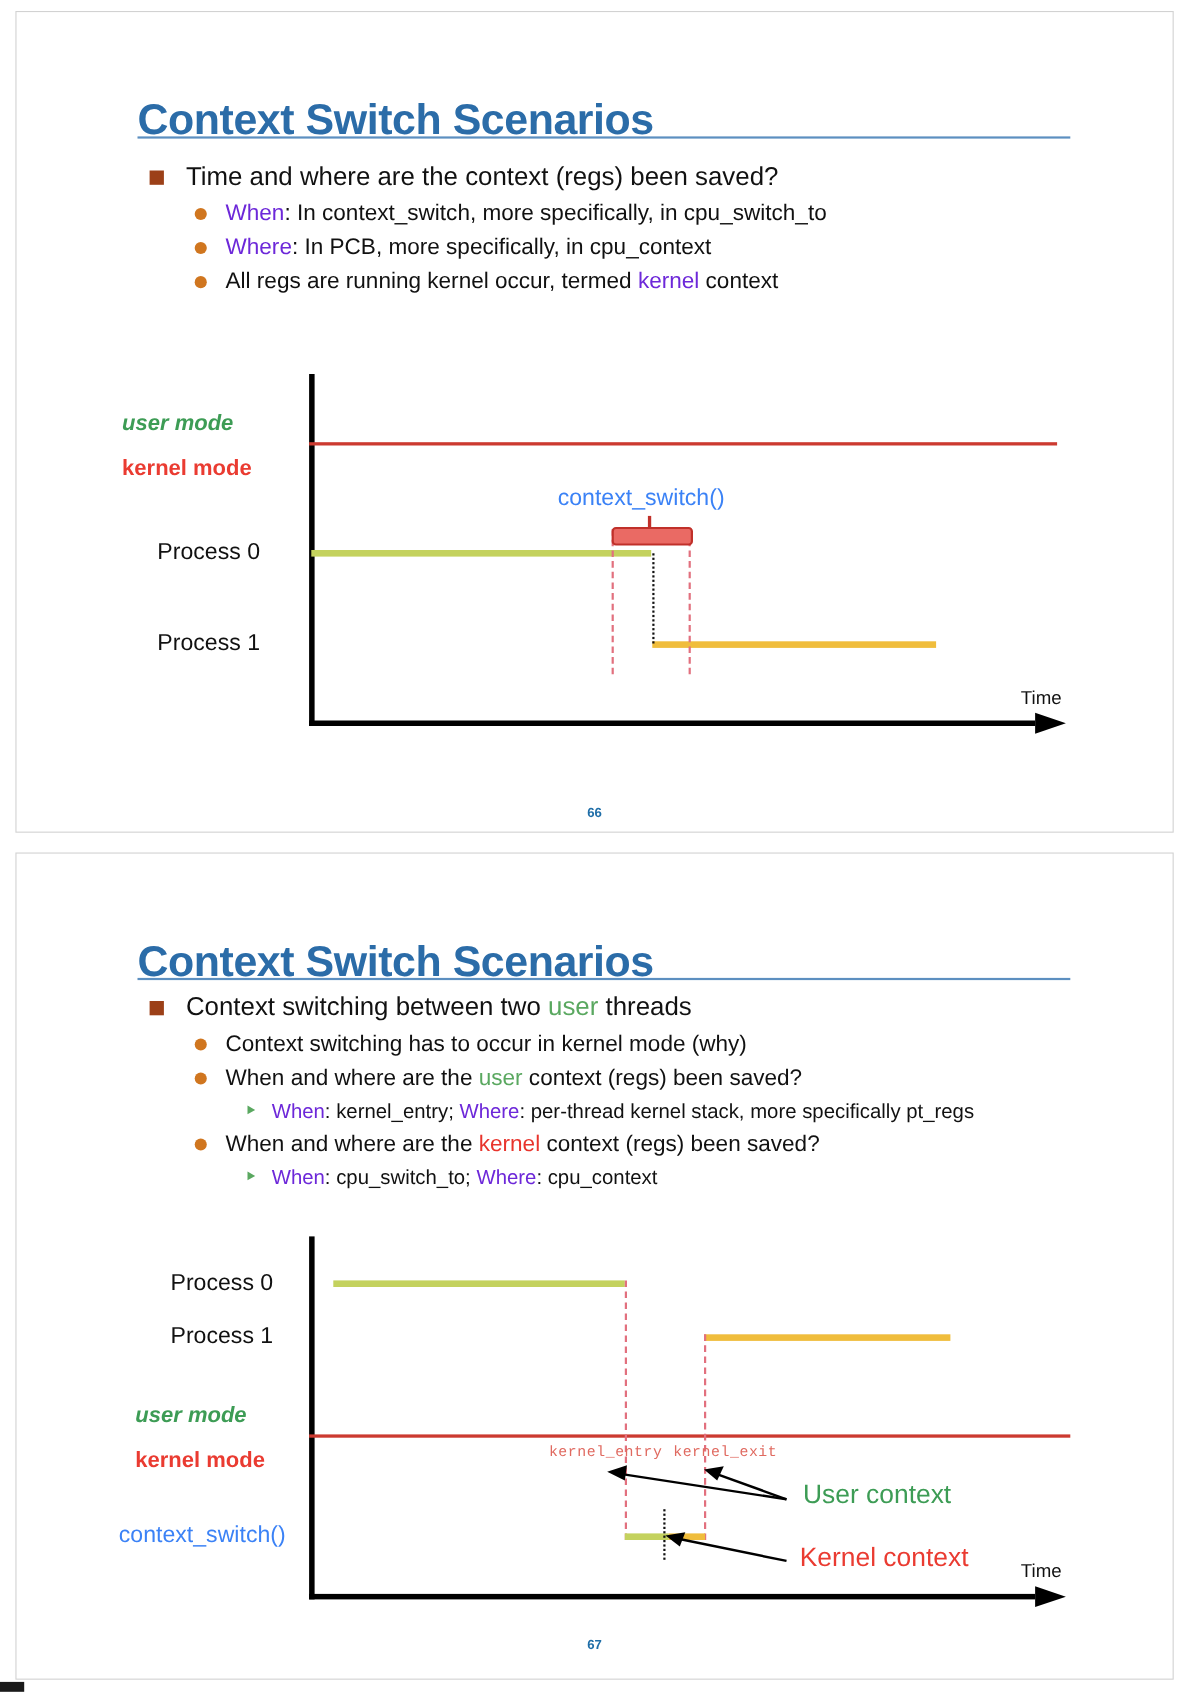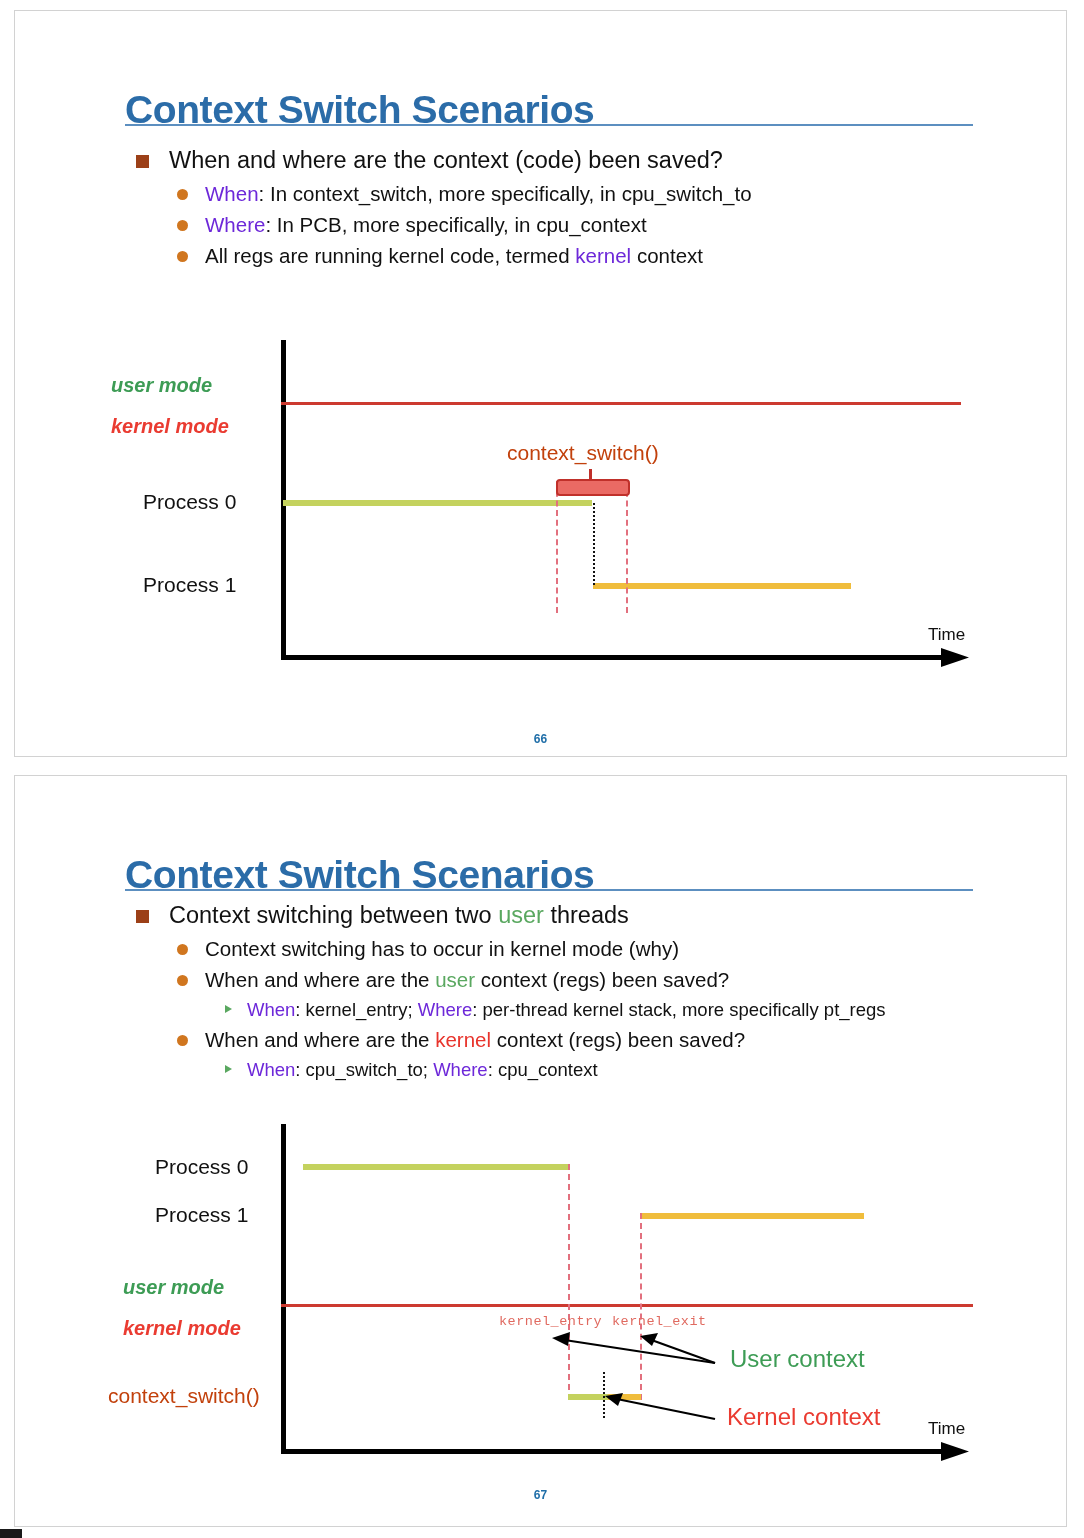--- a/index.html
+++ b/index.html
@@ -27,23 +27,23 @@
 
   .pagenum{position:absolute;left:0;right:0;text-align:center;font-size:12px;font-weight:bold;color:#1f6ea8;}
 
   
   .diagram{position:absolute;left:0;top:0;width:1053px;height:100%;}
   .axis-v{position:absolute;background:#000;width:5px;}
   .axis-h{position:absolute;background:#000;height:5px;}
   .modeline{position:absolute;height:2.5px;background:#cc3a30;}
   .lbl{position:absolute;white-space:nowrap;}
   .lbl-user{font-style:italic;font-weight:bold;color:#3d9c55;font-size:20px;}
-  .lbl-kernel{font-style:italic;font-weight:bold;color:#ea3b31;font-size:20px;}
+  .lbl-kernel{font-weight:bold;color:#ea3b31;font-size:20px;}
   .lbl-proc{font-size:21px;color:#111;text-align:center;}
-  .lbl-plain{font-size:21px;color:#c2410c;}
+  .lbl-plain{font-size:21px;color:#3b82f6;}
   .lbl-time{font-size:17px;color:#111;}
   .lbl-mono{font-family:"Liberation Mono",monospace;font-size:13.5px;color:#e06a60;letter-spacing:.5px;}
   .lbl-usrctx{font-size:24px;color:#3d9c55;}
   .lbl-kerctx{font-size:24px;color:#ea3b31;}
 
   .lineg{position:absolute;height:6px;background:#c4d25e;}
   .liney{position:absolute;height:6px;background:#f0bd3c;}
   .dashv{position:absolute;width:0;border-left:2px dashed #e2707e;}
   .dotv{position:absolute;width:0;border-left:2px dotted #111;}
   .brace{position:absolute;background:#ea6a64;border:2px solid #c0302a;border-radius:4px;}
@@ -56,33 +56,33 @@
 <body>
 
 <div class="slide" id="slide-1">
 
   <div class="slide-title">Context Switch Scenarios</div>
   <div class="title-rule"></div>
 
   <div class="bullets">
     <div class="b1">
       <span class="sq"></span>
-      <span>When and where are the context (code) been saved?</span>
+      <span>Time and where are the context (regs) been saved?</span>
     </div>
     <div class="b2">
       <span class="ci"></span>
       <span class="blue">When</span><span>: In context_switch, more specifically, in cpu_switch_to</span>
     </div>
     <div class="b2">
       <span class="ci"></span>
       <span class="blue">Where</span><span>: In PCB, more specifically, in cpu_context</span>
     </div>
     <div class="b2">
       <span class="ci"></span>
-      <span>All regs are running kernel code, termed </span><span class="blue">kernel</span><span> context</span>
+      <span>All regs are running kernel occur, termed </span><span class="blue">kernel</span><span> context</span>
     </div>
   </div>
 
   <div class="diagram">
     <div class="axis-v" style="left:266px; top:329px; height:320px;"></div>
     <div class="axis-h" style="left:266px; top:644px; width:660px;"></div>
     <svg class="overlay" width="1053" height="752">
       <polygon points="926,637 954,646.5 926,656" fill="#000"></polygon>
     </svg>
 

